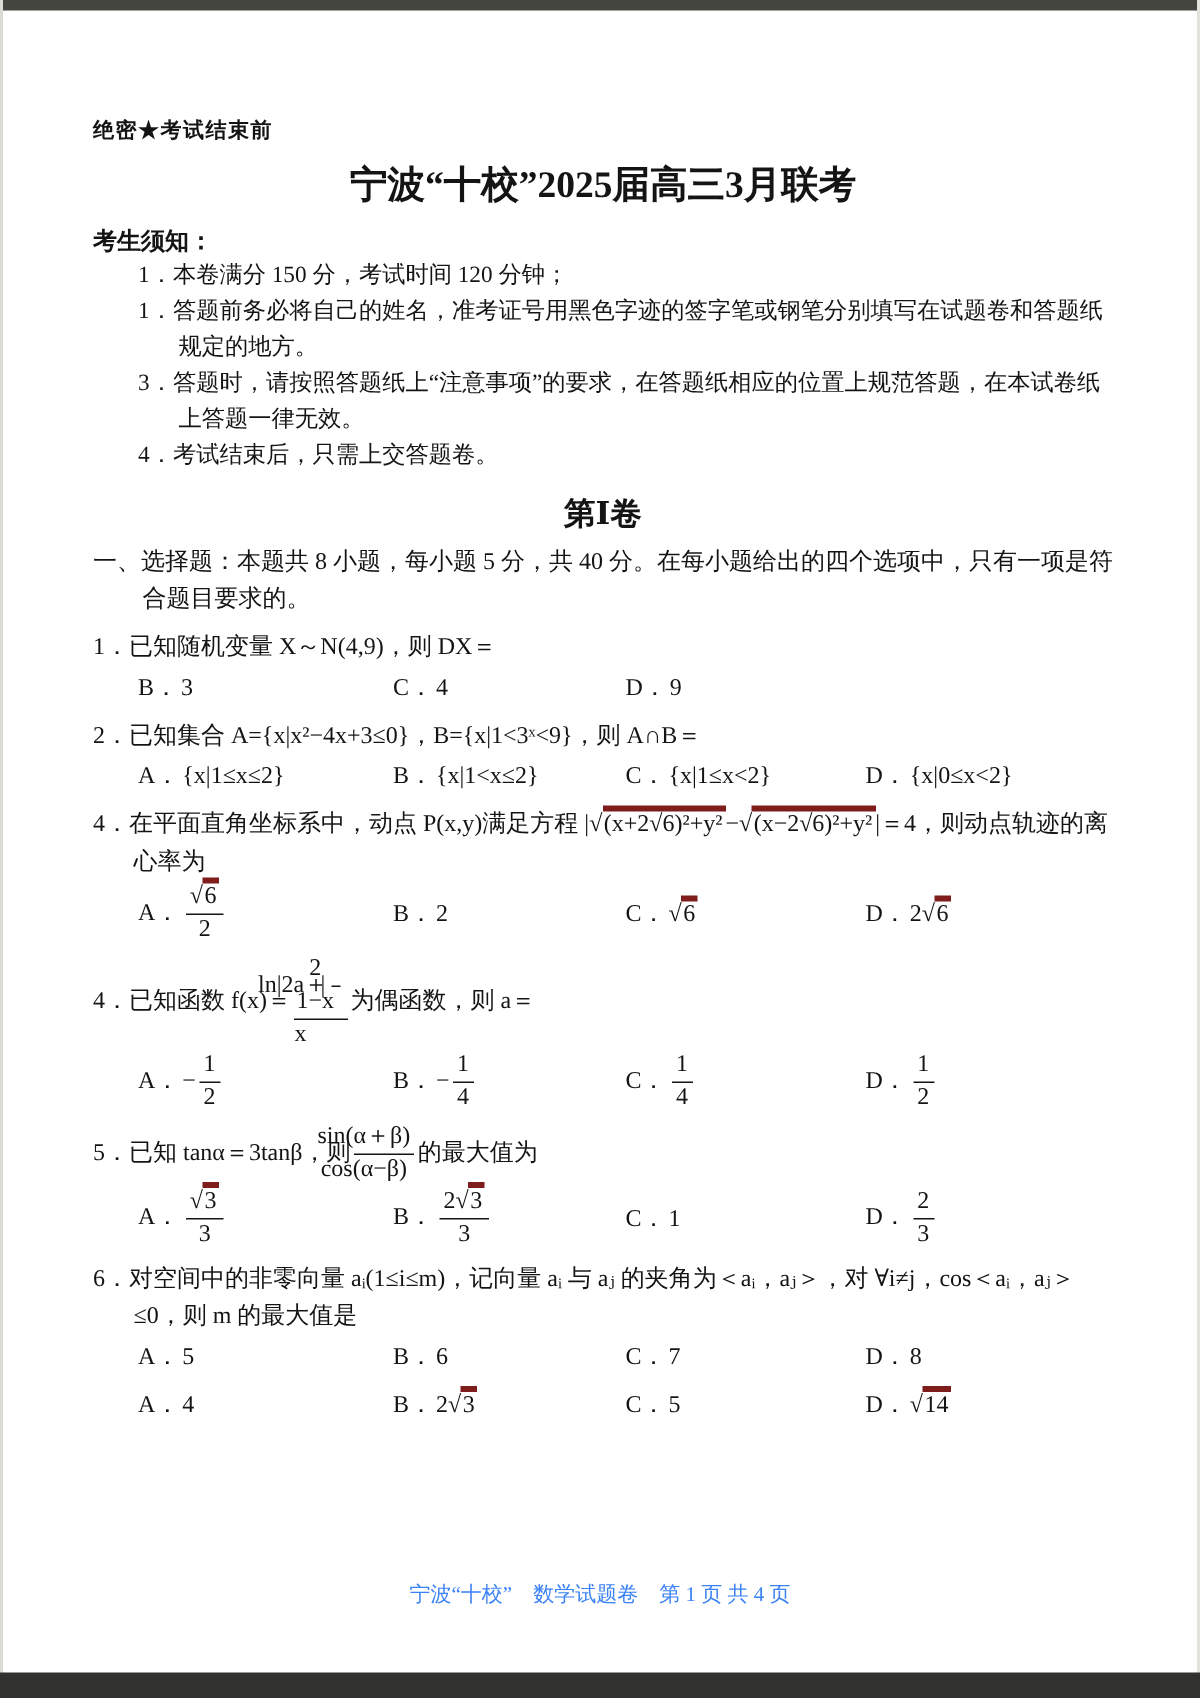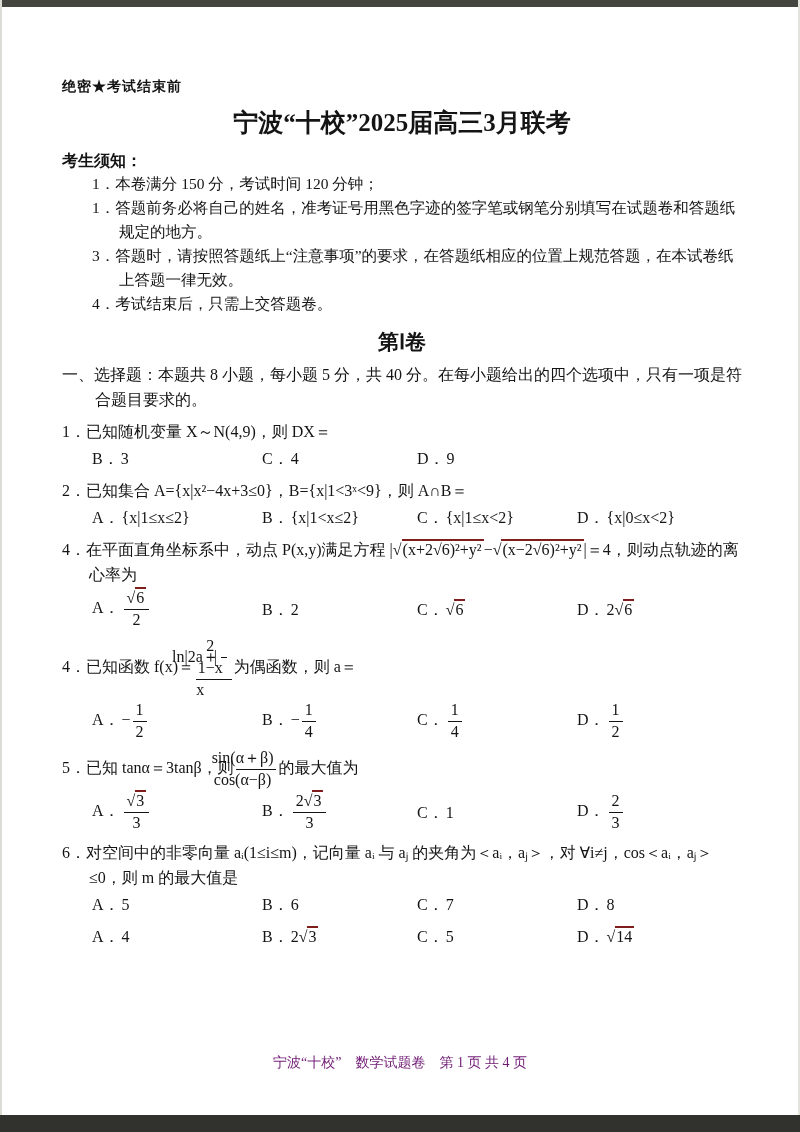--- a/index.html
+++ b/index.html
@@ -6,21 +6,21 @@
   body {
     width:800px; height:1132px; position:relative; overflow:hidden;
     background:#ffffff; color:#141414;
     font-family:"Liberation Serif","DejaVu Serif",serif;
   }
   .scan-top    { position:absolute; top:0; left:0; right:0; height:7px; background:#454540; }
   .scan-bottom { position:absolute; top:1115px; left:0; right:0; height:17px; background:#31312d; }
   .scan-left   { position:absolute; top:0; bottom:0; left:0; width:2px; background:#dcdcd4; }
   .scan-right  { position:absolute; top:0; bottom:0; right:0; width:2px; background:#e3e3db; }
 
-  .content { position:absolute; left:62px; right:58px; top:0;font-family:Liberation Serif, serif; }
+  .content { position:absolute; left:62px; right:58px; top:0; }
 
   .secrecy { margin-top:78px; font-size:14px; font-weight:bold; letter-spacing:1px; }
   .title    { text-align:center; font-size:25px; font-weight:bold; margin:10px 0 0; }
   .subtitle { text-align:center; font-size:30px; font-weight:bold; margin:8px 0 0; }
 
   .notes-heading { font-size:16px; font-weight:bold; margin-top:12px; }
   .note { font-size:15.5px; line-height:24px; margin-left:30px; padding-left:27px; text-indent:-27px; }
 
   .section-title { text-align:center; font-size:21px; font-weight:bold; margin:12px 0 6px; }
   .section-intro { font-size:16px; line-height:25px; padding-left:33px; text-indent:-33px; }
@@ -32,23 +32,23 @@
     margin:2px 0 2px 30px; font-size:16px; line-height:25px; align-items:center;
   }
   .opt { white-space:nowrap; }
   .opt .lbl { margin-right:2px; }
 
   .frac { display:inline-flex; flex-direction:column; text-align:center; vertical-align:middle; margin:0 2px; line-height:1.18; }
   .frac .num { display:inline-flex; align-items:center; justify-content:center; border-bottom:1px solid #141414; padding:0 3px 1px; }
   .frac .den { display:inline-flex; align-items:center; justify-content:center; padding:1px 3px 0; }
 
   .rt  { white-space:nowrap; }
-  .rad { border-top:2px solid #7f1d1d; padding:0 2px 0 1px; }
+  .rad { border-top:4px solid #7f1d1d; padding:0 2px 0 1px; }
 
-  .footer { position:absolute; top:1054px; left:0; width:100%; text-align:center; font-size:14px; color:#701a75; }
+  .footer { position:absolute; top:1054px; left:0; width:100%; text-align:center; font-size:14px; color:#3b82f6; }
 </style>
 </head>
 <body>
 
 <div class="scan-top"></div>
 <div class="scan-left"></div>
 <div class="scan-right"></div>
 
 <div class="content">
 

